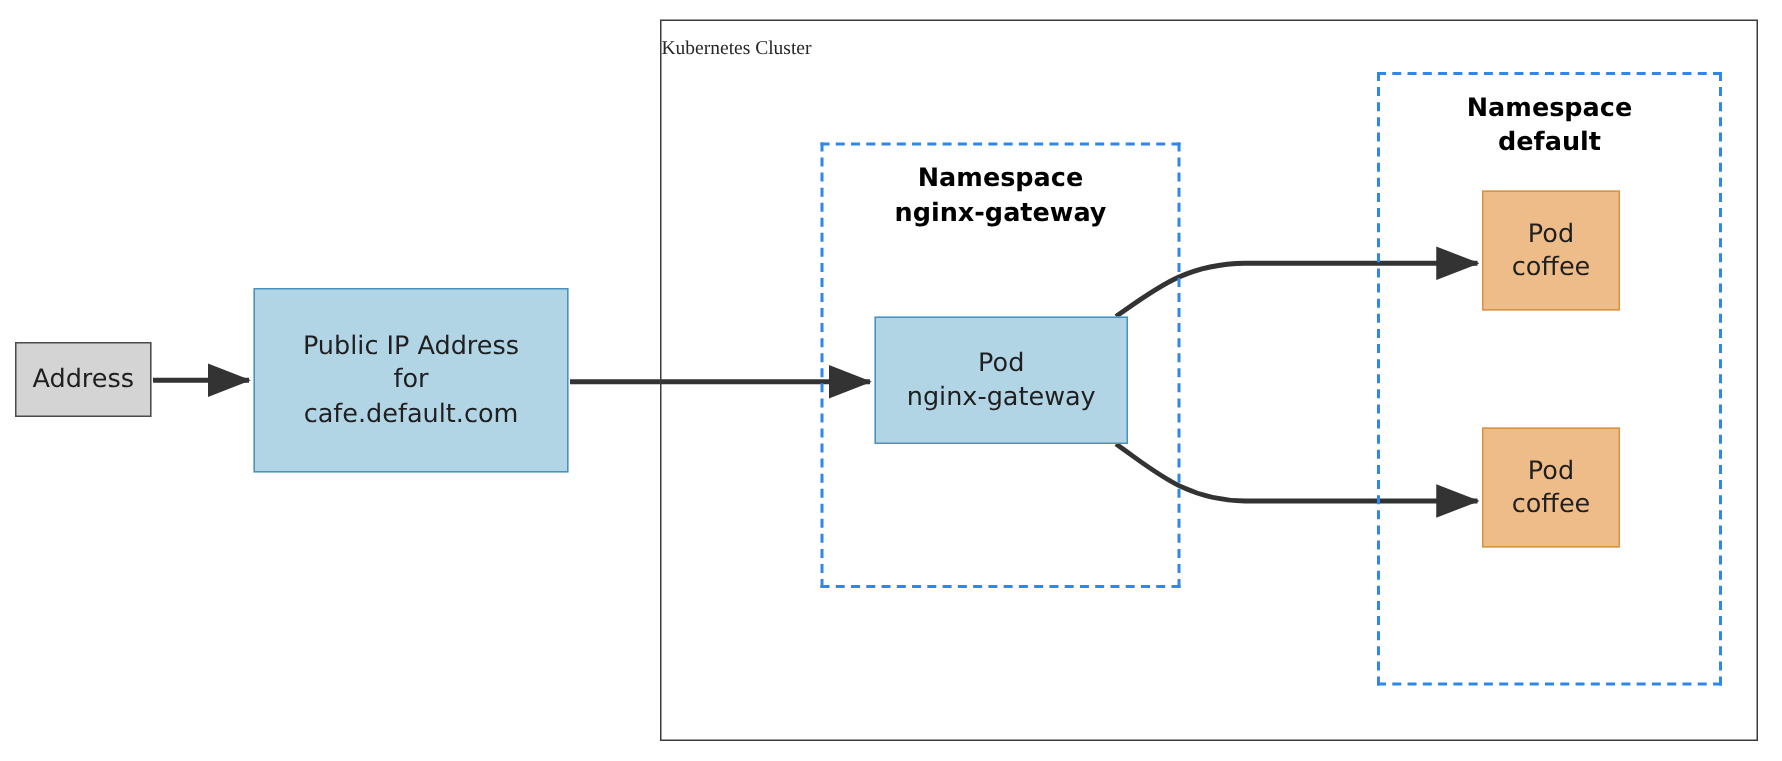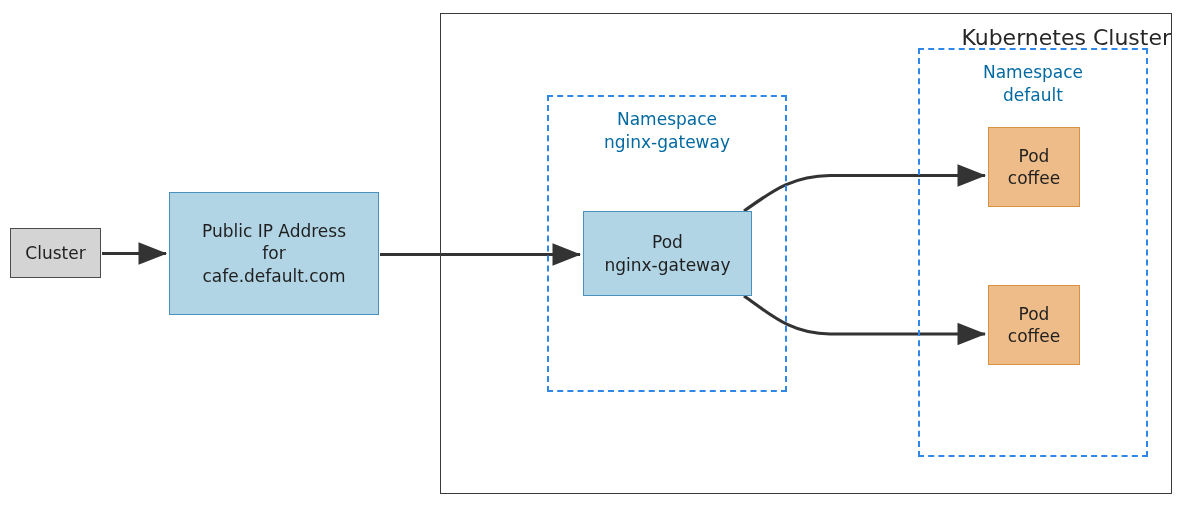--- a/index.html
+++ b/index.html
@@ -31,41 +31,43 @@
     border: 1.6px solid #3a3a3a;
     background: transparent;
     align-items: flex-start;
     justify-content: center;
   }
   .cluster-title {
     position: absolute;
     top: 10px;
     left: 0;
     right: 0;
-    text-align: right;
-    font-size: 22px;
+    text-align: left;
+    font-size: 13px;
     color: #272727;
+    font-family: Liberation Serif, serif;
   }
   
   .namespace {
     border: 2px dashed #2f88e8;
     background: transparent;
     align-items: flex-start;
     justify-content: center;
   }
   .ns-title {
     position: absolute;
     top: 11px;
     left: 0;
     right: 0;
     text-align: center;
     font-size: 17px;
-    color: #0369a1;
+    color: #000000;
     line-height: 1.34;
     white-space: pre-line;
+    font-weight: bold;
   }
   
   .node-gray {
     background: #d4d4d4;
     border: 1.6px solid #4b4b4b;
     font-size: 17px;
   }
   .node-blue {
     background: #b1d5e5;
     border: 1.4px solid #4a92bd;
@@ -112,21 +114,21 @@
     <g>
       <path d="M 744 211 C 770 193, 790 176, 830 175.5 L 985 175.5" fill="none" stroke="#333333" stroke-width="3.2" marker-end="url(#arrowhead)"></path>
     </g>
 
     <g>
       <path d="M 744 296 C 770 314, 790 333.5, 830 334 L 985 334" fill="none" stroke="#333333" stroke-width="3.2" marker-end="url(#arrowhead)"></path>
     </g>
   </svg>
 
   <div class="box node-gray" style="left:10px; top:228px; width:91px; height:50px;">
-    <span class="node-label">Cluster</span>
+    <span class="node-label">Address</span>
   </div>
 
   <div class="box node-blue" style="left:169px; top:192px; width:210px; height:123px;">
     <span class="node-label">Public IP Address
 for
 cafe.default.com</span>
   </div>
 
   <div class="box cluster" style="left:440px; top:13px; width:732px; height:481px;">
     <span class="cluster-title">Kubernetes Cluster</span>

